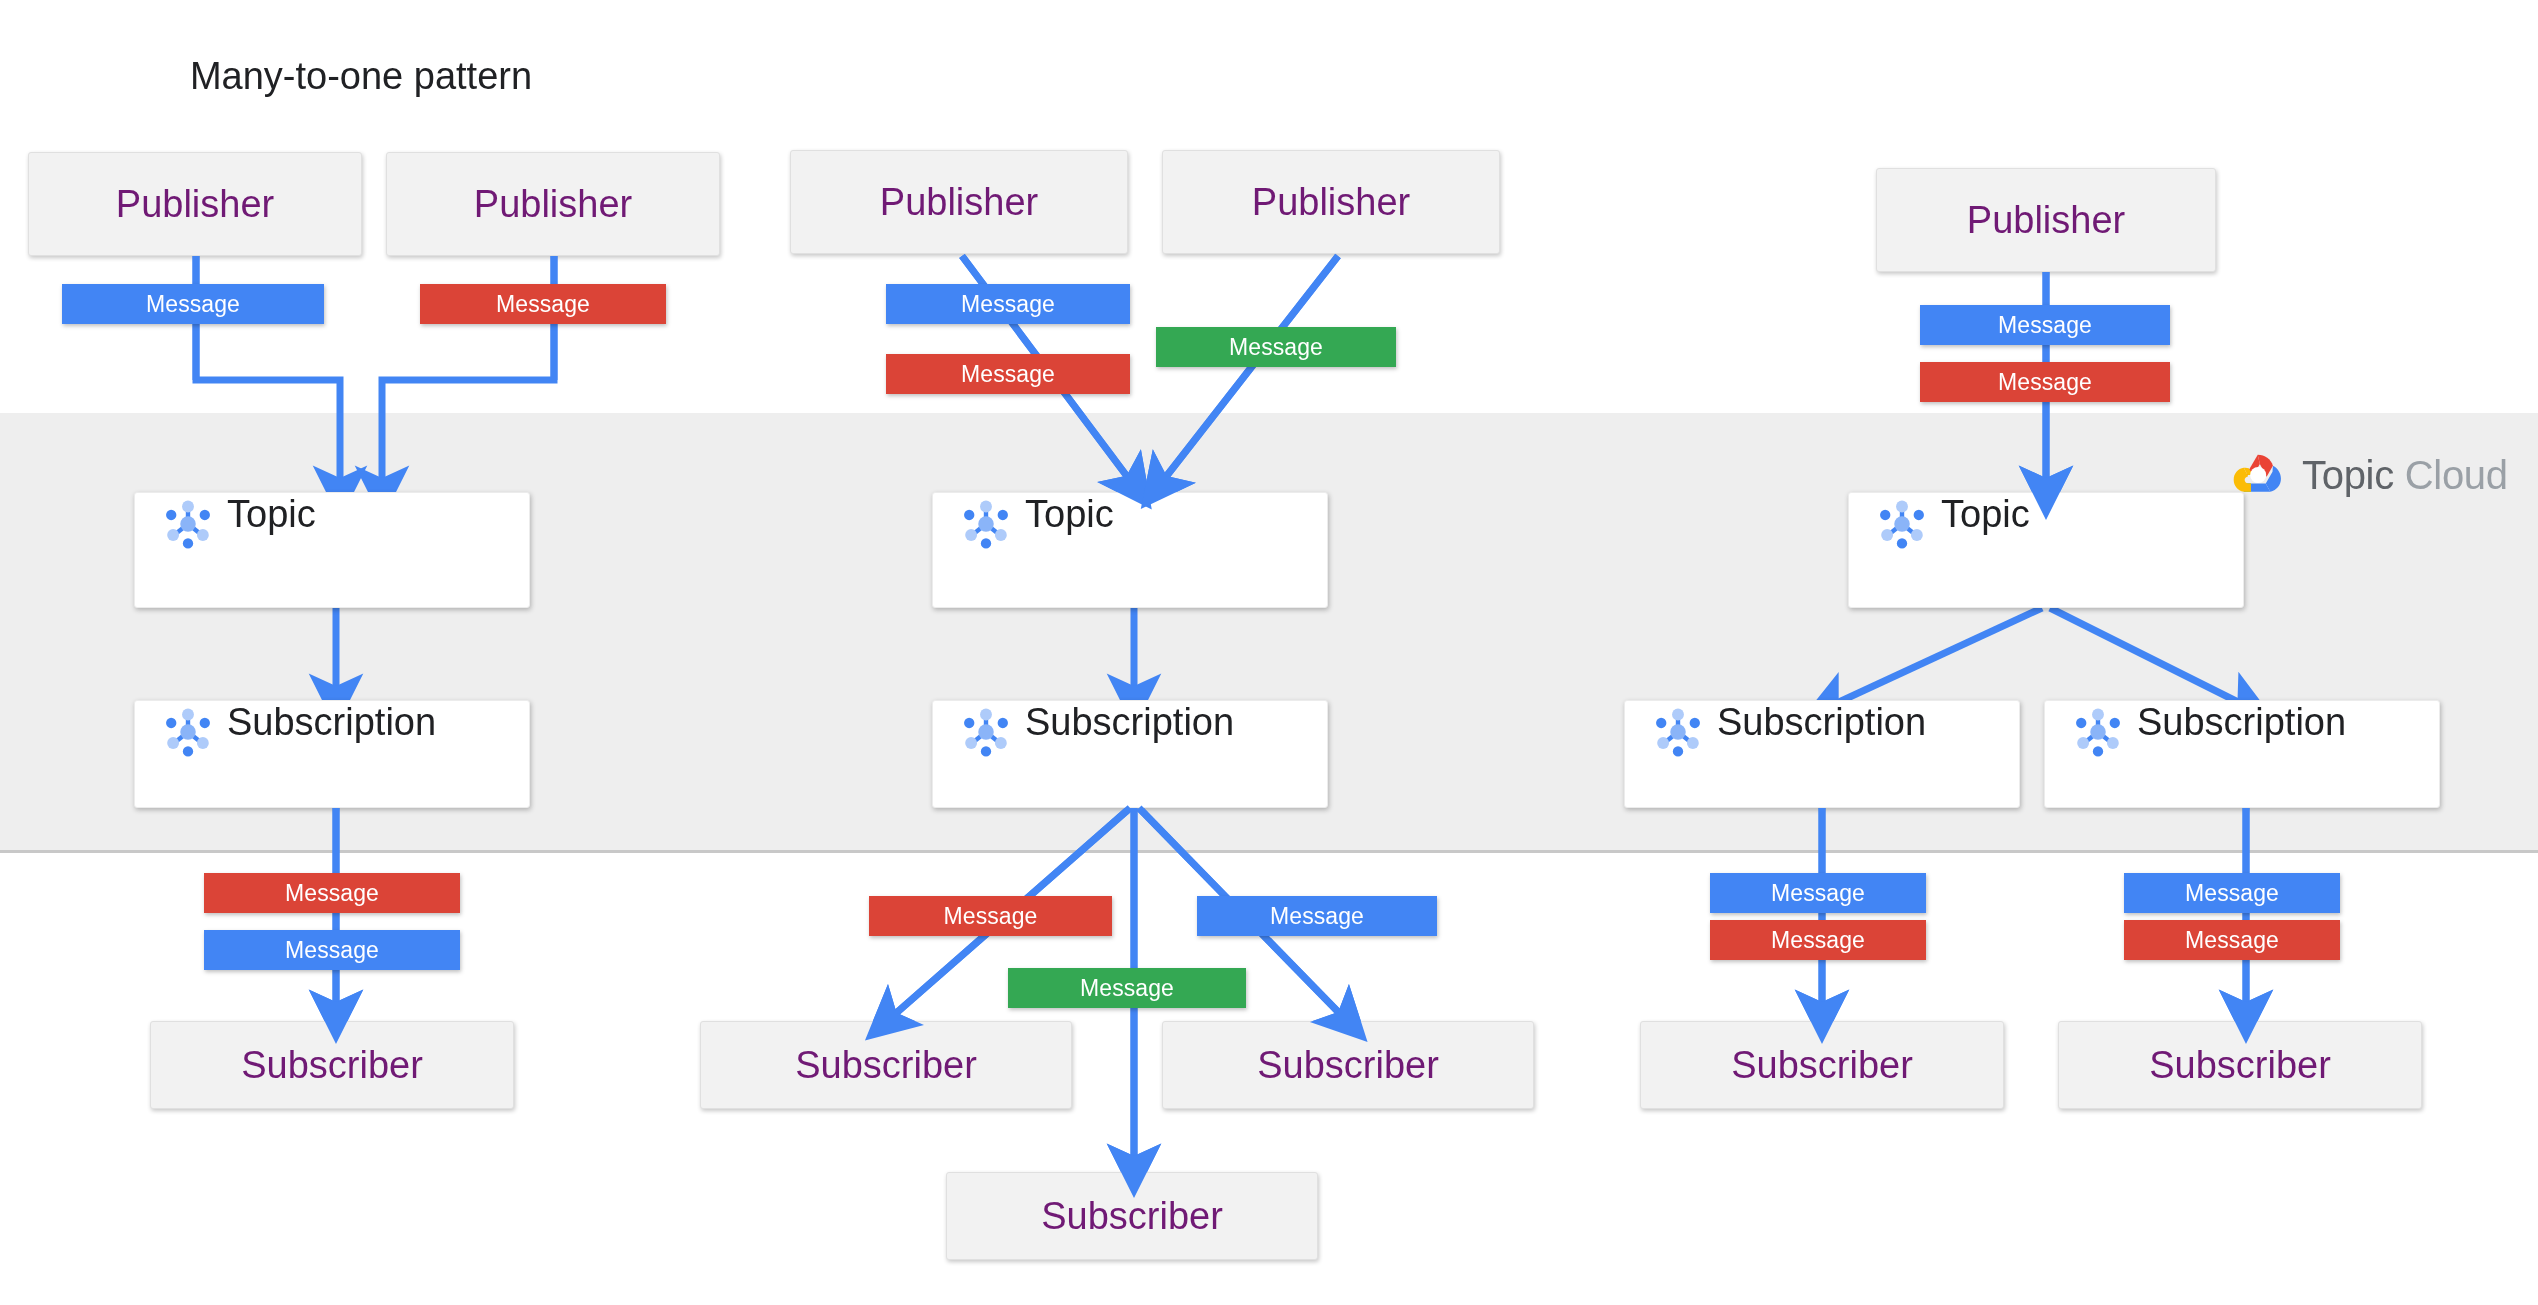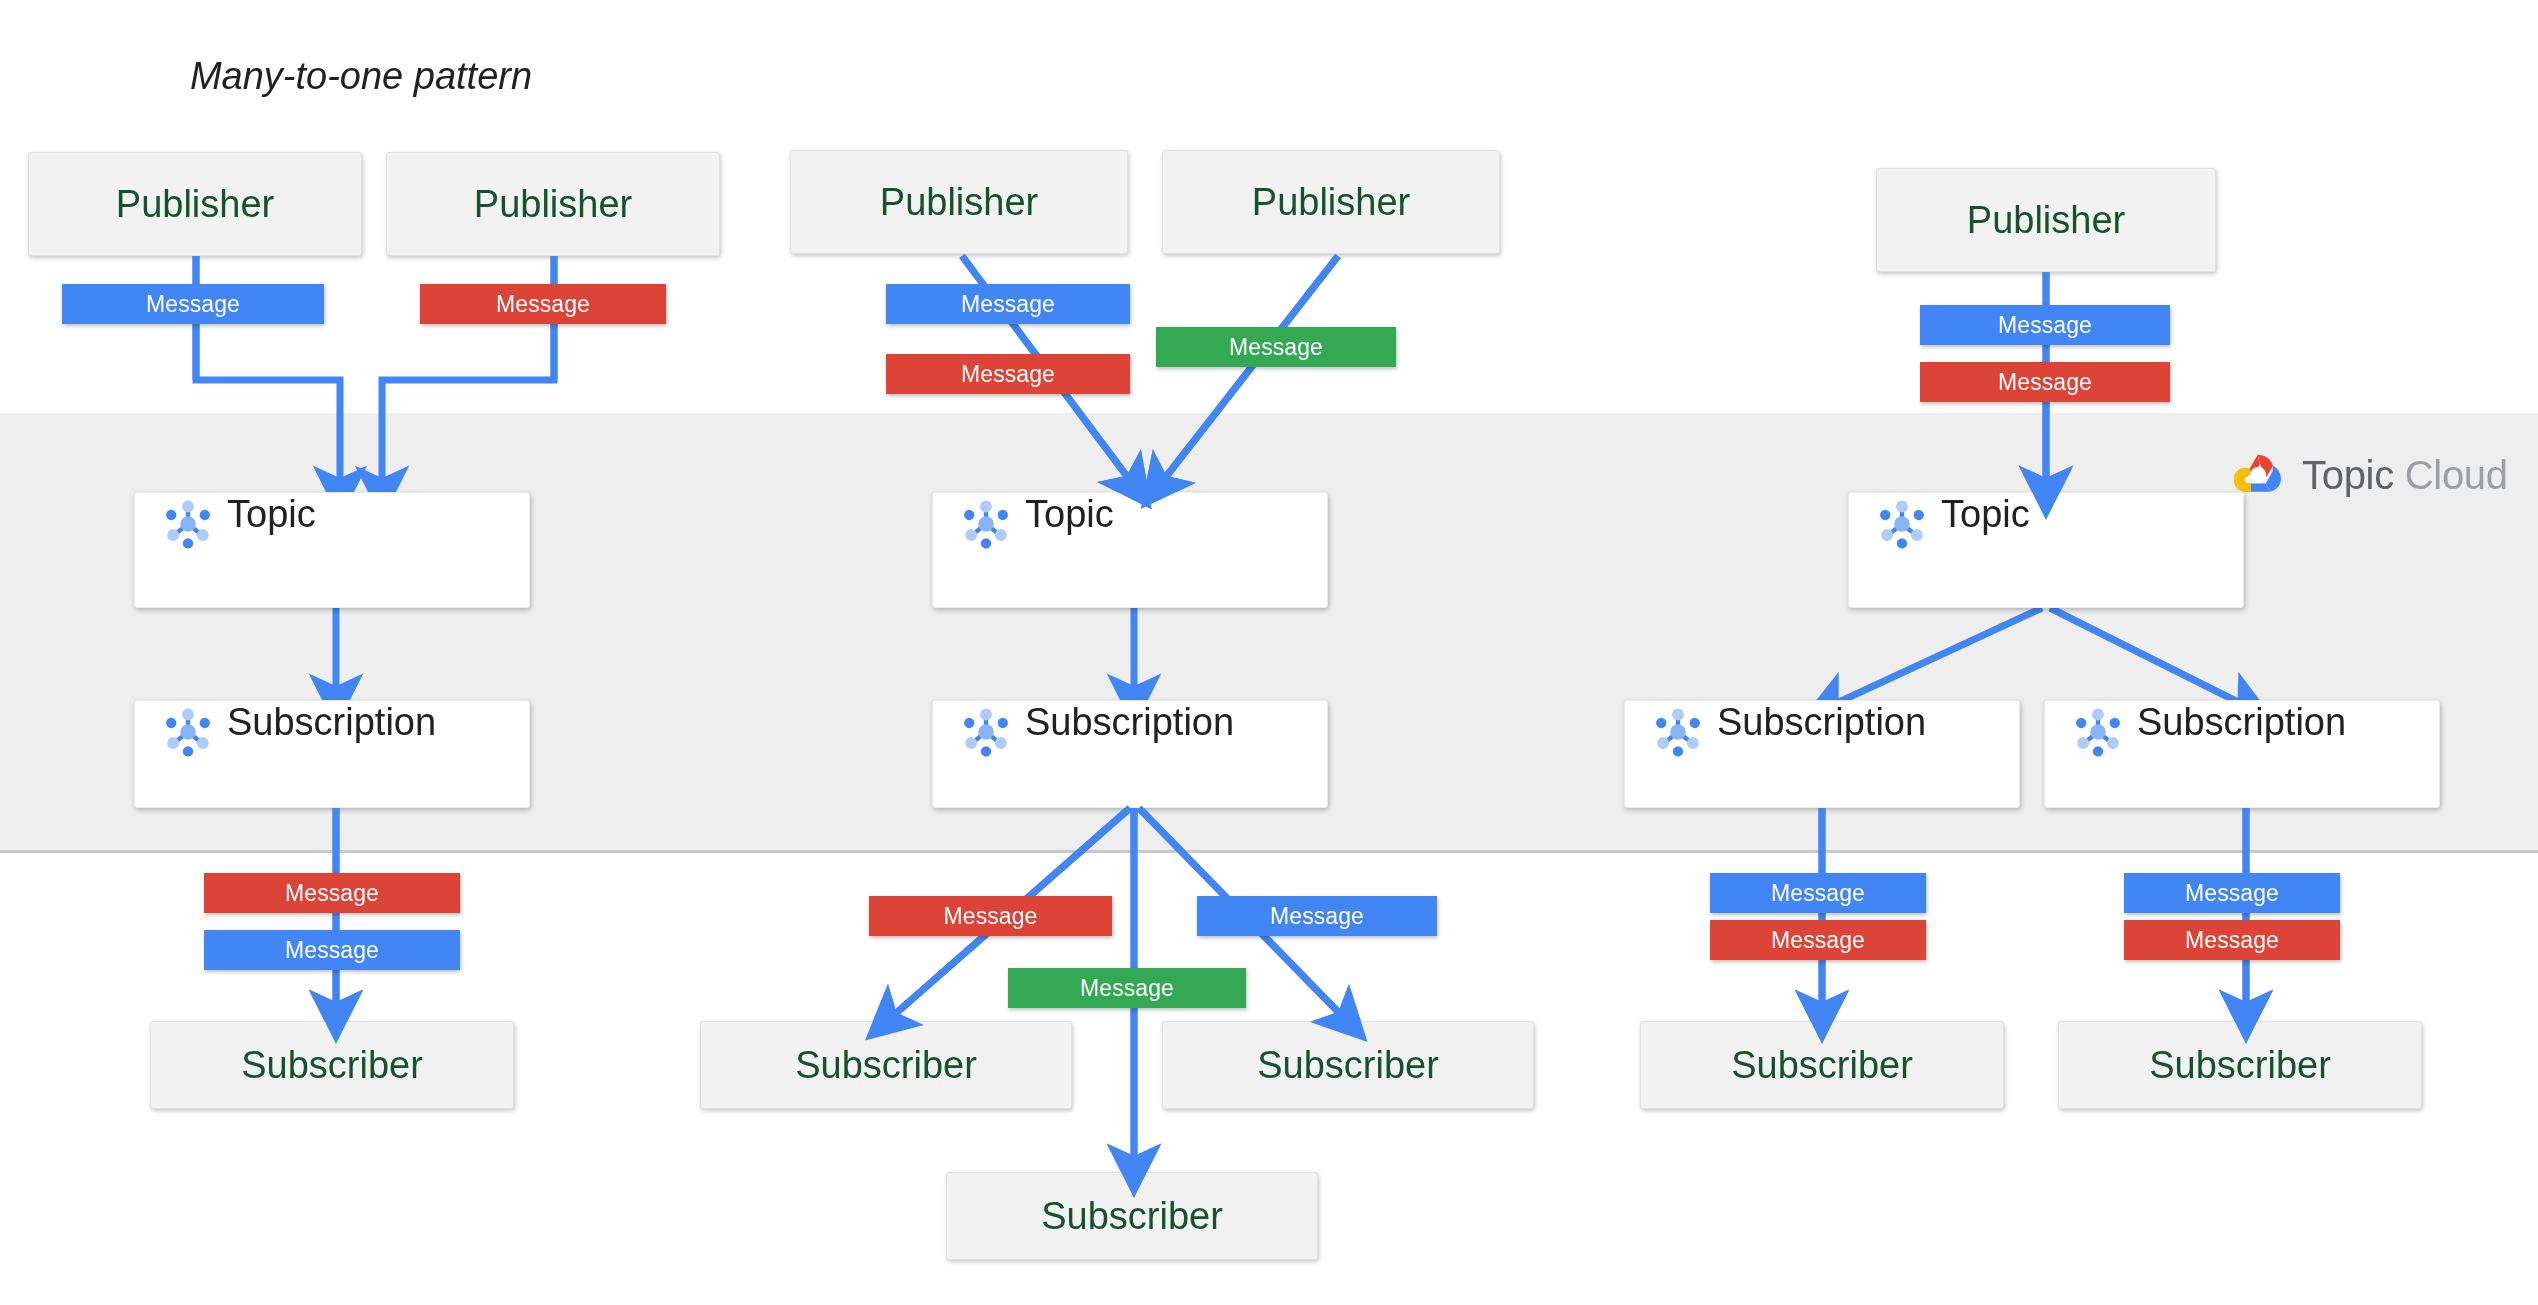--- a/index.html
+++ b/index.html
@@ -38,35 +38,34 @@
 
   
   .heading {
     position: absolute;
     text-align: center;
     font-size: 38px;
     color: #202124;
     font-weight: 400;
     white-space: nowrap;
     z-index: 8;
-    font-style: italic;
   }
 
   
   .node {
     position: absolute;
     background: #f2f2f2;
     border: 1px solid #e0e0e0;
     border-radius: 3px;
     box-shadow: 1px 2px 4px rgba(0,0,0,0.22);
     display: flex;
     align-items: center;
     justify-content: center;
     font-size: 38px;
-    color: #14532d;
+    color: #701a75;
     z-index: 5;
   }
 
   
   .psnode {
     position: absolute;
     background: #ffffff;
     border: 1px solid #ececec;
     border-radius: 3px;
     box-shadow: 1px 2px 5px rgba(0,0,0,0.26);

